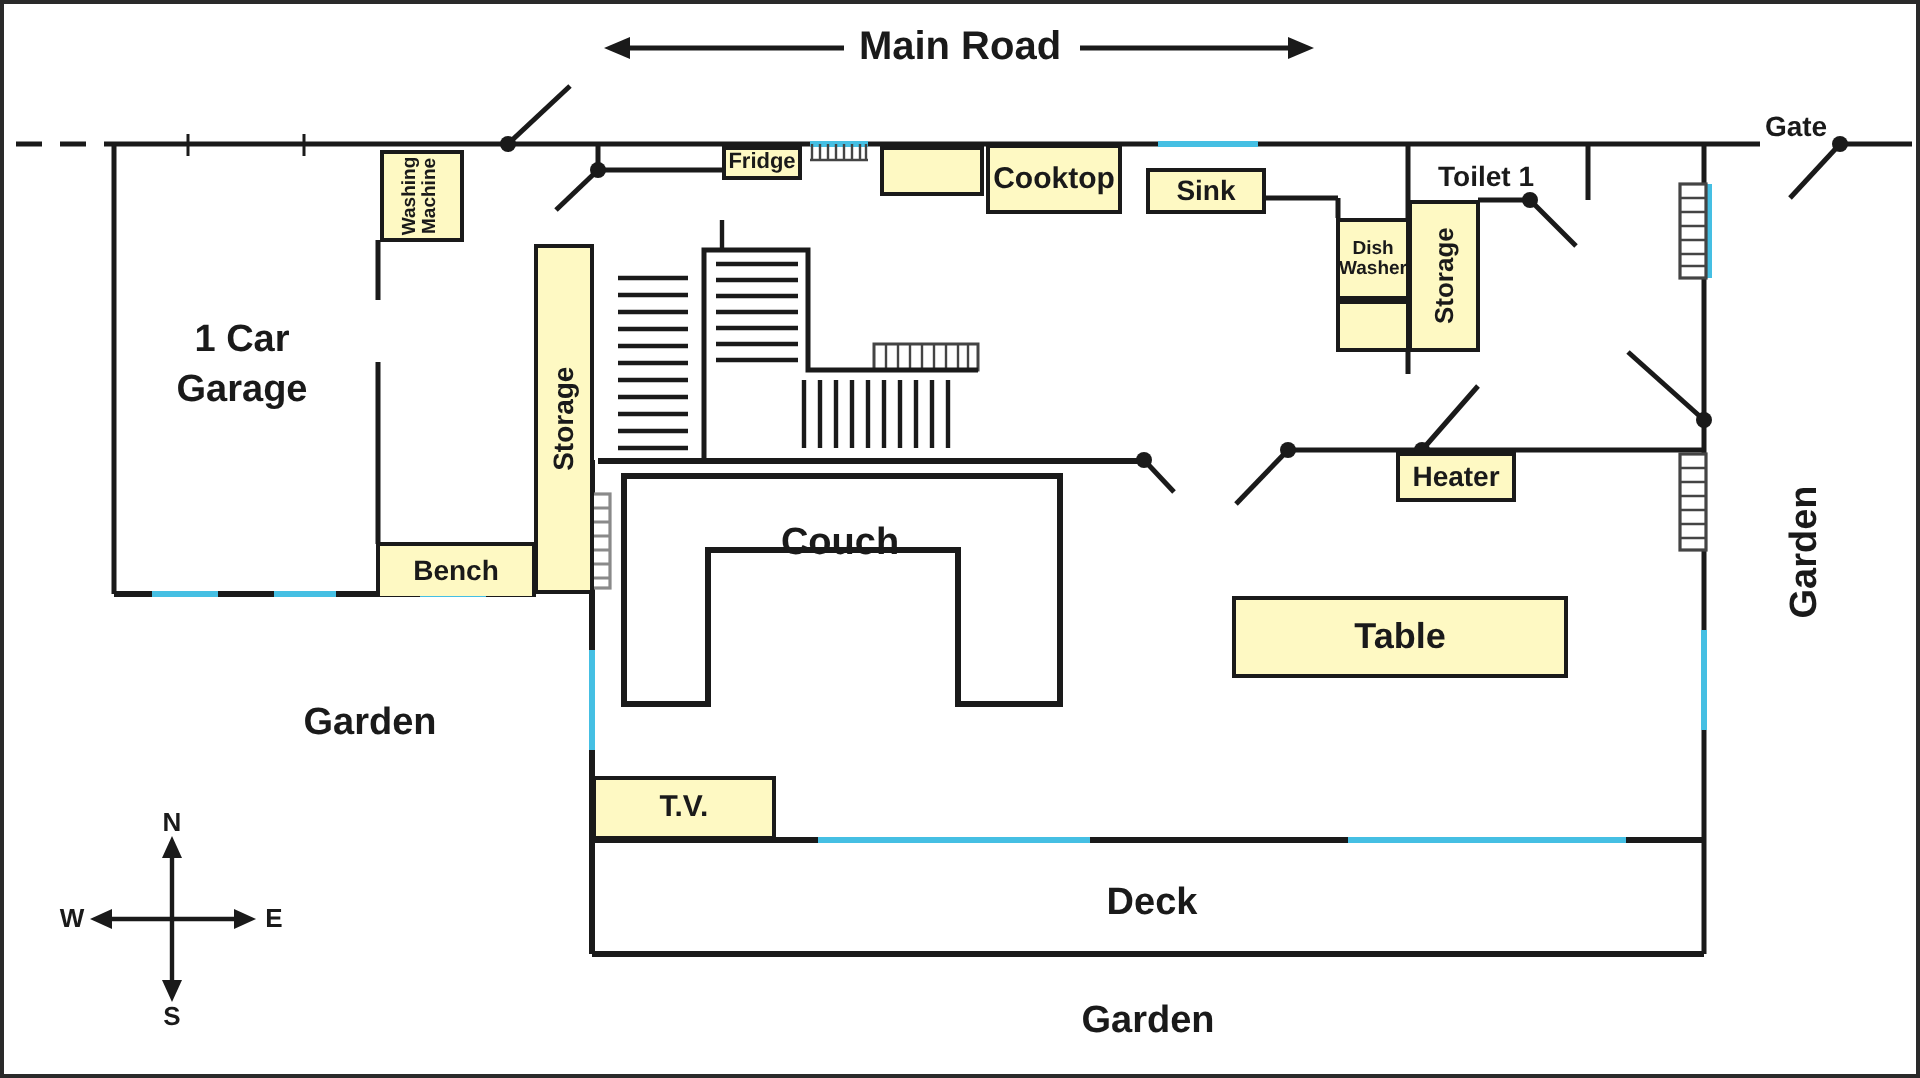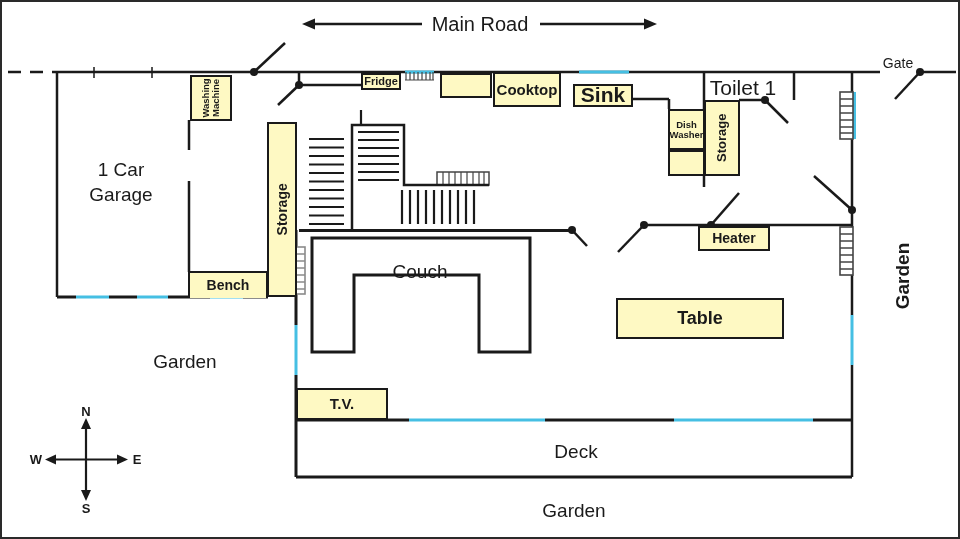--- a/index.html
+++ b/index.html
@@ -16,29 +16,29 @@
   .thin{stroke:#444;fill:none;}
   .gray{stroke:#8a8a8a;fill:#ffffff;}
   .box{
     position:absolute;box-sizing:border-box;border:2px solid var(--wall-color,#1a1a1a);
     background:#fef9c3;display:flex;align-items:center;justify-content:center;
     text-align:center;font-weight:600;line-height:1.05;
   }
   .nobottom{border-bottom:none;}
   .hlabel{
     position:absolute;transform:translate(-50%,-50%);white-space:nowrap;
-    font-weight:400;text-align:center;
+    font-weight:700;text-align:center;
   }
   .vlabel{
     position:absolute;transform:translate(-50%,-50%) rotate(-90deg);
     white-space:nowrap;font-weight:600;text-align:center;
   }
   .two{display:flex;flex-direction:column;align-items:center;justify-content:center;}
   .f20{font-size:20px;} .f19{font-size:19px;} .f18{font-size:18px;}
-  .f16{font-size:21px;} .f15{font-size:15px;} .f14{font-size:14px;}
+  .f16{font-size:14px;} .f15{font-size:15px;} .f14{font-size:14px;}
   .f13{font-size:13px;} .f11{font-size:11px;} .f9{font-size:9.5px;}
   .f12b{font-size:13px;font-weight:700;}
 </style>
 </head>
 <body>
 
 <div id="canvas">
 
   <svg width="956" height="535" viewBox="0 0 956 535">
 
@@ -168,21 +168,21 @@
   </div>
 
   <div class="box" style="left:265px;top:120px;width:30px;height:175px;">
     <span class="f14" style="transform:rotate(-90deg);white-space:nowrap;font-weight:600;">Storage</span>
   </div>
 
   <div class="box nobottom f14" style="left:186px;top:269px;width:80px;height:27px;">
     <span>Bench</span>
   </div>
 
-  <div class="box f14" style="left:696px;top:224px;width:72px;height:25px;">
+  <div class="box f14" style="left:696px;top:224px;width:60px;height:25px;">
     <span>Heater</span>
   </div>
 
   <div class="box f18" style="left:614px;top:296px;width:168px;height:41px;">
     <span>Table</span>
   </div>
 
   <div class="box f15" style="left:294px;top:386px;width:92px;height:32px;">
     <span>T.V.</span>
   </div>

